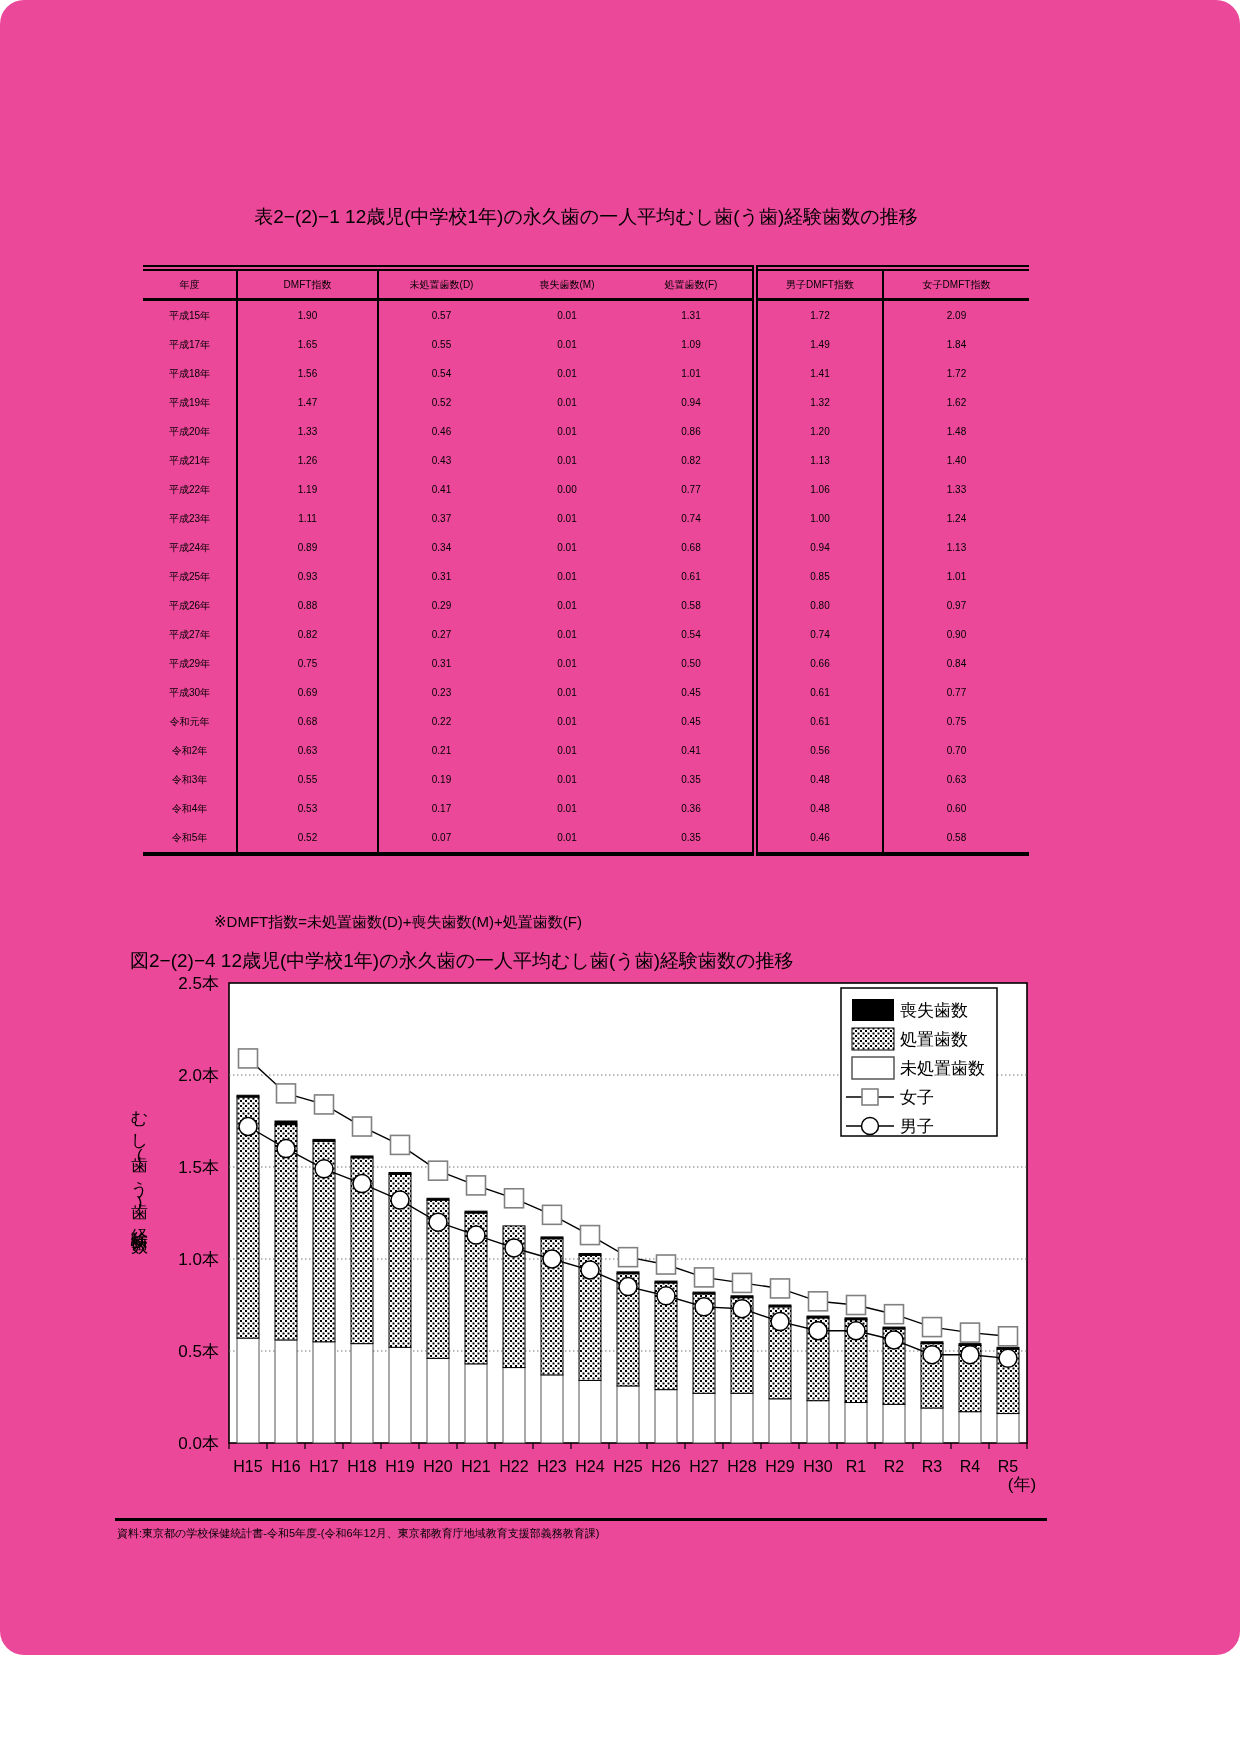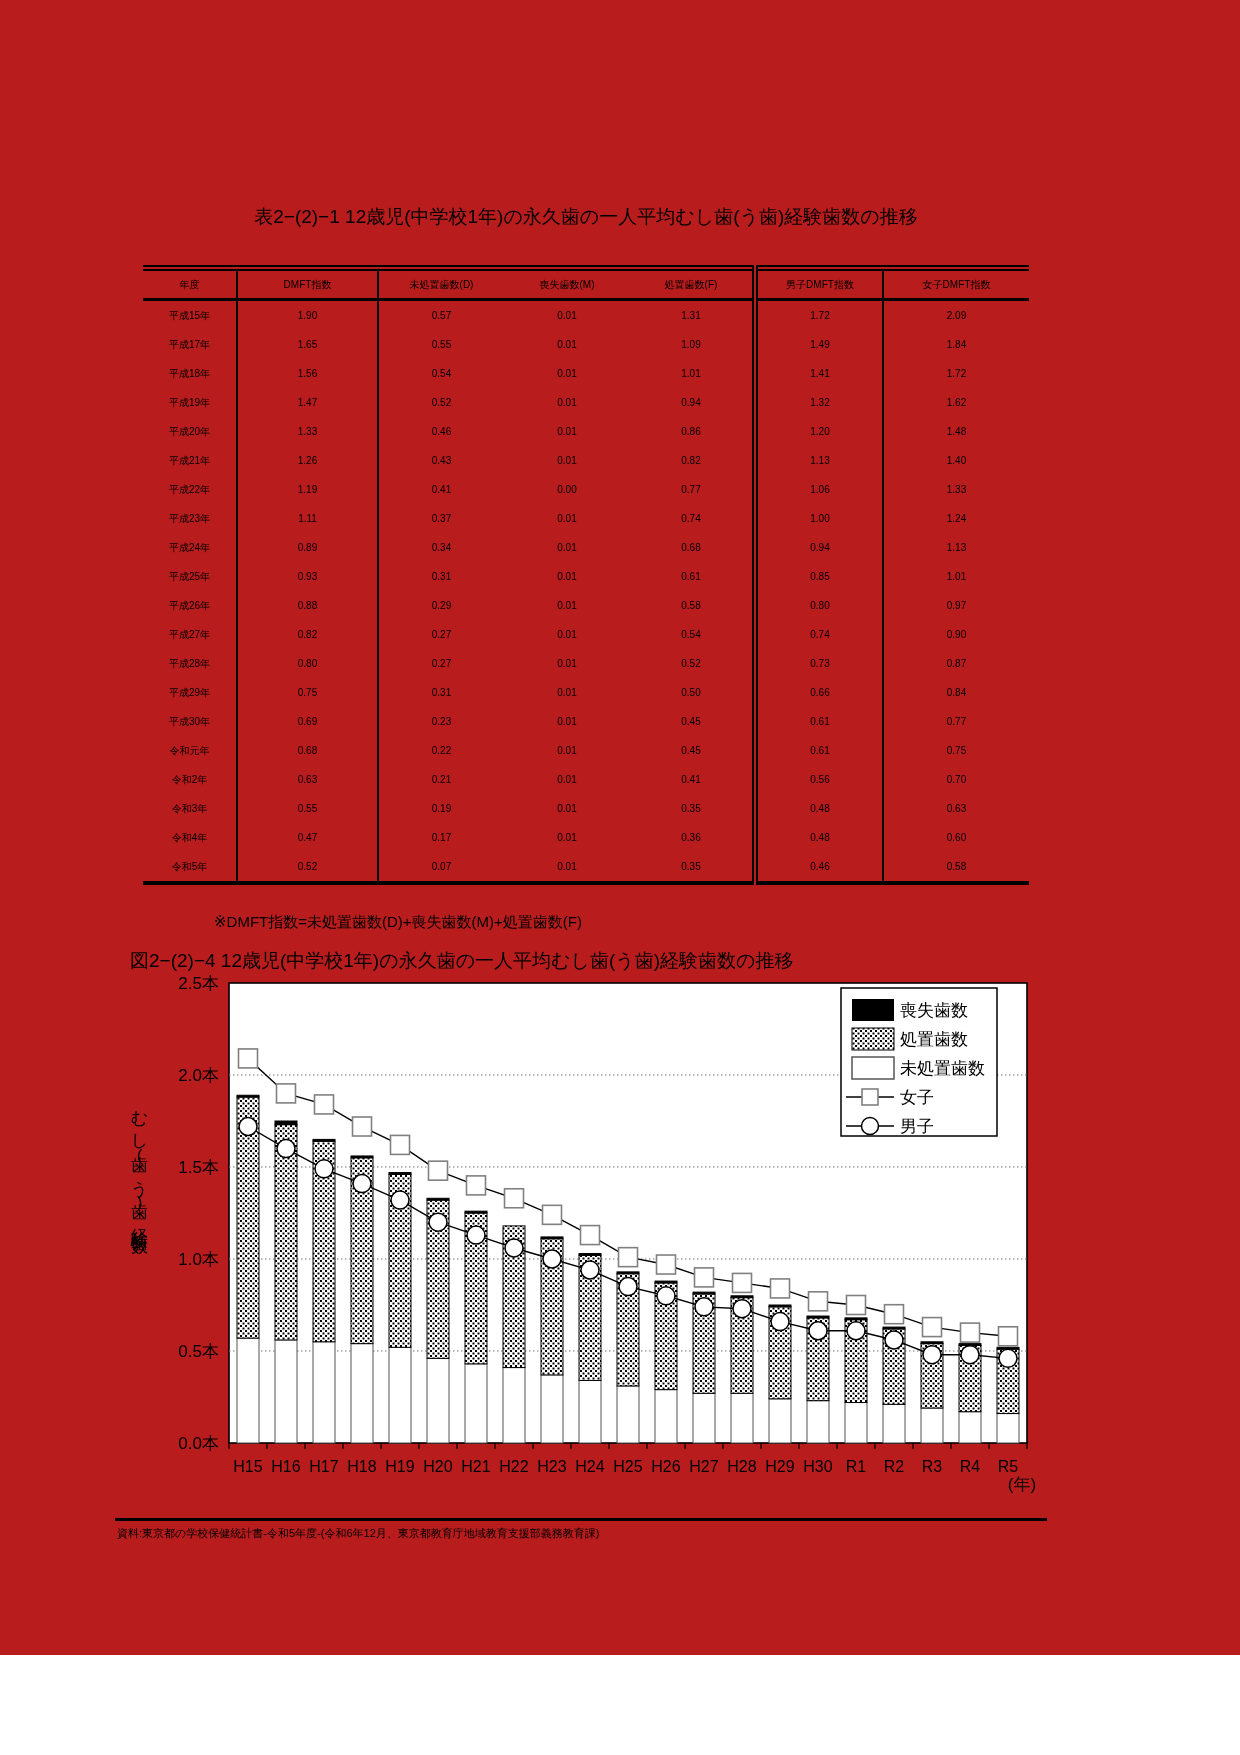--- a/index.html
+++ b/index.html
@@ -1,17 +1,17 @@
 <!DOCTYPE html>
 <html><head>
 <meta charset="utf-8">
 <style>
   html,body{margin:0;padding:0;background:#fff;}
-  .page{position:relative;width:1240px;height:1655px;background:#b91c1c;overflow:hidden;
-        font-family:"Liberation Sans","DejaVu Sans",sans-serif;color:#000;}
+  .page{position:relative;width:1240px;height:1655px;background:#ec4899;overflow:hidden;
+        font-family:"Liberation Sans","DejaVu Sans",sans-serif;color:#000;border-radius:24px;}
   .tbl-title{position:absolute;top:204px;left:143px;width:886px;text-align:center;
              font-size:19px;white-space:nowrap;}
   table.dmft{position:absolute;top:265px;left:143px;width:886px;border-collapse:collapse;
              table-layout:fixed;border-top:6px double #000;border-bottom:4px solid #000;
              font-size:10px;}
   .dmft th{font-weight:normal;height:27px;border-bottom:3px solid #000;padding:0;text-align:center;}
   .dmft td{height:29px;padding:0;text-align:center;}
   .b-thin{border-right:2px solid #000;}
   .b-dbl{border-right:6px double #000;}
   .tbl-note{position:absolute;top:913px;left:214px;font-size:15px;}
@@ -157,29 +157,20 @@
         <tr>
           <td class="b-thin">平成27年</td>
           <td class="b-thin">0.82</td>
           <td>0.27</td>
           <td>0.01</td>
           <td class="b-dbl">0.54</td>
           <td class="b-thin">0.74</td>
           <td>0.90</td>
         </tr>
         <tr>
-          <td class="b-thin">平成28年</td>
-          <td class="b-thin">0.80</td>
-          <td>0.27</td>
-          <td>0.01</td>
-          <td class="b-dbl">0.52</td>
-          <td class="b-thin">0.73</td>
-          <td>0.87</td>
-        </tr>
-        <tr>
           <td class="b-thin">平成29年</td>
           <td class="b-thin">0.75</td>
           <td>0.31</td>
           <td>0.01</td>
           <td class="b-dbl">0.50</td>
           <td class="b-thin">0.66</td>
           <td>0.84</td>
         </tr>
         <tr>
           <td class="b-thin">平成30年</td>
@@ -212,21 +203,21 @@
           <td class="b-thin">令和3年</td>
           <td class="b-thin">0.55</td>
           <td>0.19</td>
           <td>0.01</td>
           <td class="b-dbl">0.35</td>
           <td class="b-thin">0.48</td>
           <td>0.63</td>
         </tr>
         <tr>
           <td class="b-thin">令和4年</td>
-          <td class="b-thin">0.47</td>
+          <td class="b-thin">0.53</td>
           <td>0.17</td>
           <td>0.01</td>
           <td class="b-dbl">0.36</td>
           <td class="b-thin">0.48</td>
           <td>0.60</td>
         </tr>
         <tr>
           <td class="b-thin">令和5年</td>
           <td class="b-thin">0.52</td>
           <td>0.07</td>

